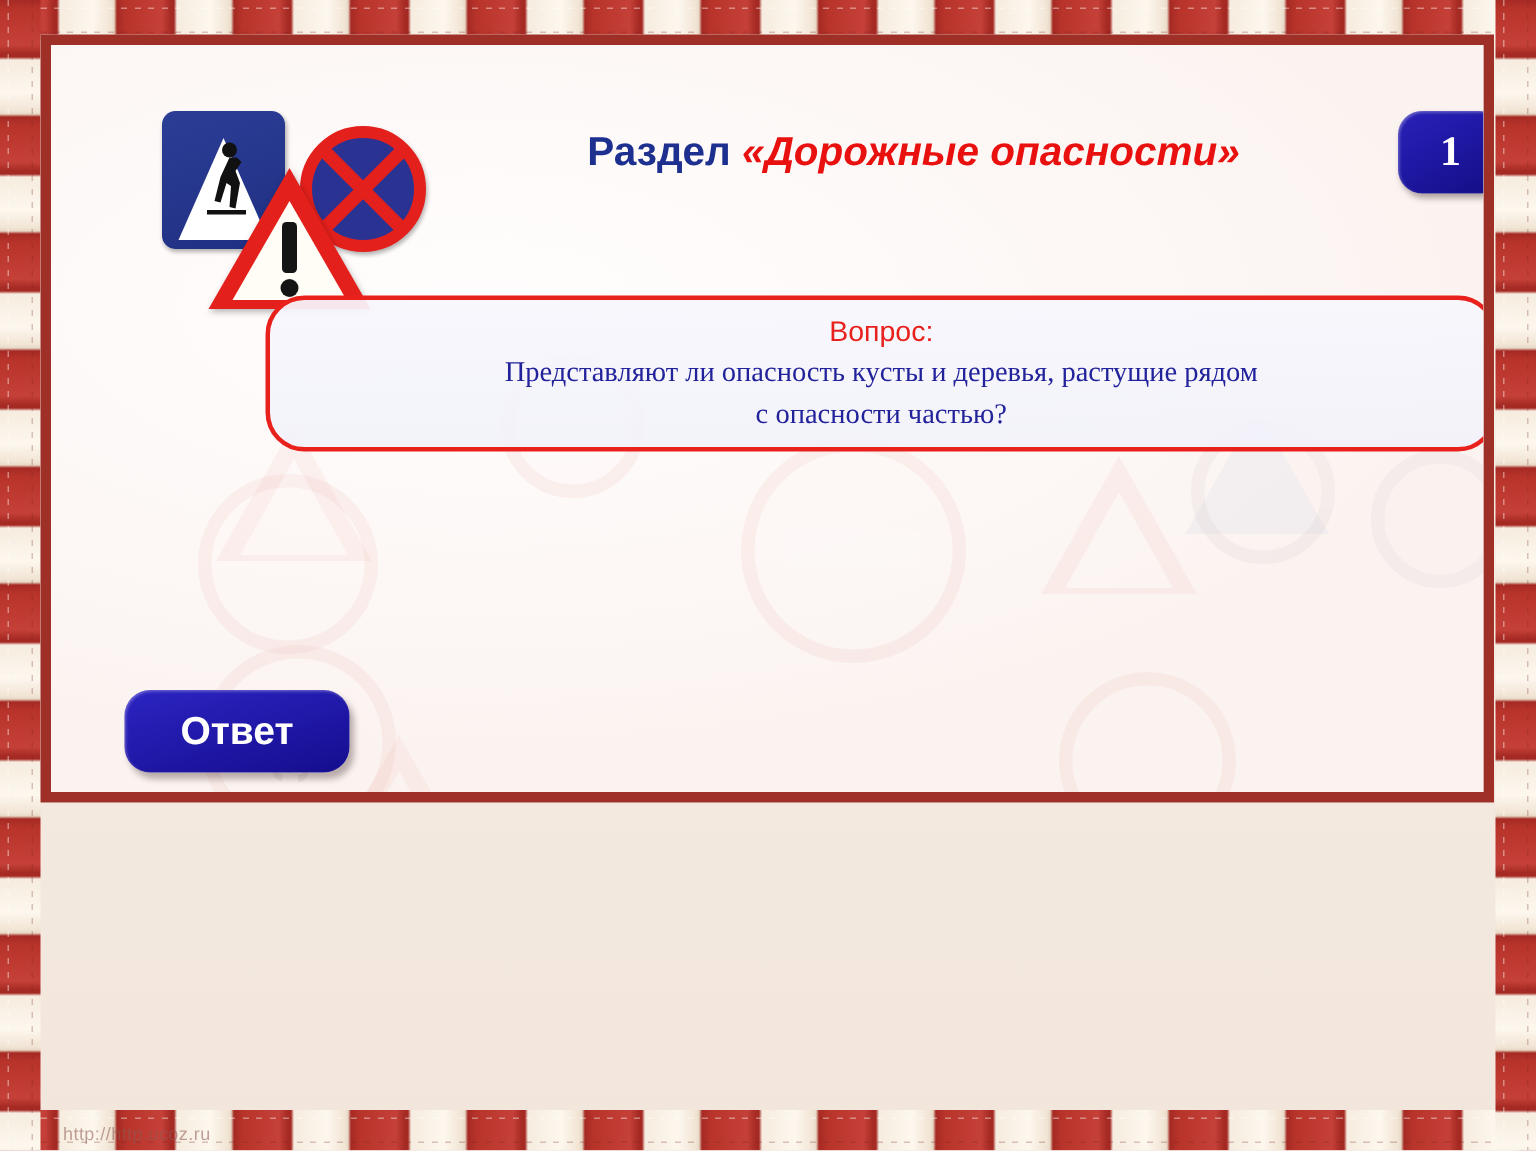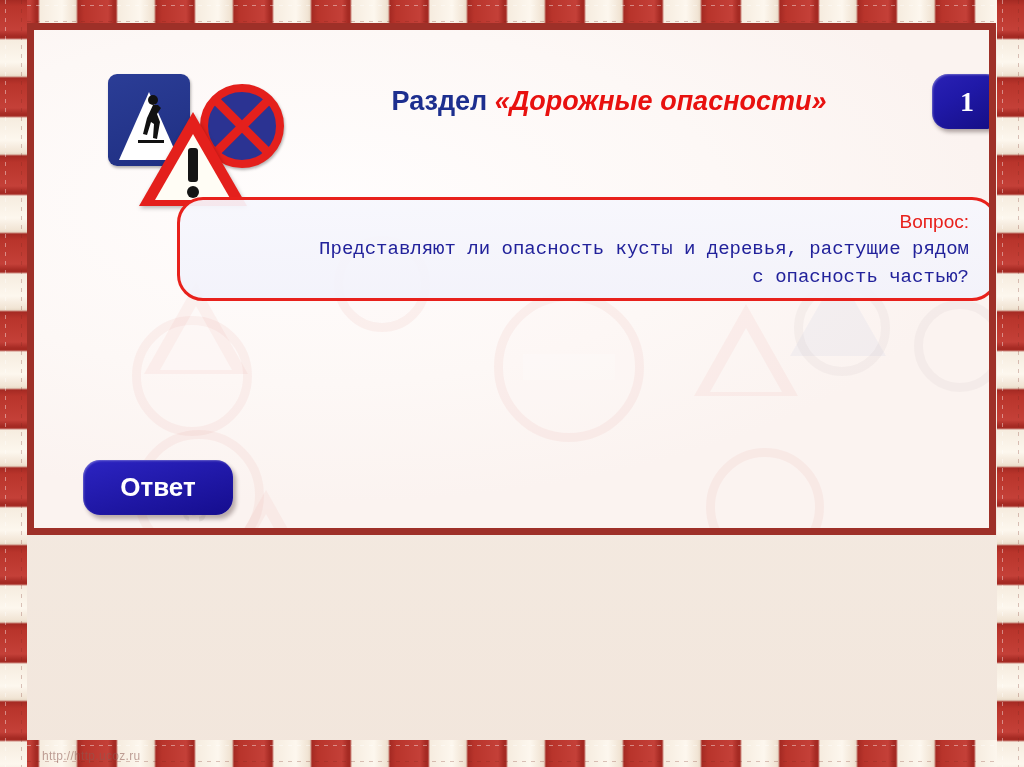--- a/index.html
+++ b/index.html
@@ -213,29 +213,29 @@
 
   
   #question-box {
     position:absolute; left:143px; top:167px;
     width:821px; height:104px;
     border:3px solid #e8211c;
     border-radius:26px;
     background: linear-gradient(180deg, rgba(247,247,253,.93) 0%, rgba(242,242,251,.90) 100%);
     z-index:8;
     padding:9px 26px 0 26px;
-    text-align:right;
+    text-align:center;
   }
   #q-label {
     color:#e8211c; font-size:19px; line-height:26px;
     font-family:"Liberation Sans", sans-serif;
   }
   .q-line {
     color:#22229b; font-size:19px; line-height:28px;
-    font-family:Liberation Mono, monospace;
+    font-family:Liberation Serif, serif;
   }
 
   
   .btn-blue {
     position:absolute;
     border-radius:14px;
     background: linear-gradient(165deg,#2c24c2 0%, #241cb0 35%, #150d8e 100%);
     box-shadow: 3px 4px 4px rgba(50,25,25,.33),
                 inset 1px 1px 2px rgba(255,255,255,.30);
     display:flex; align-items:center; justify-content:center;
@@ -330,21 +330,21 @@
         </div>
       </div>
 
       <div id="badge">
         <span>1</span>
       </div>
 
       <div id="question-box">
         <div id="q-label">Вопрос:</div>
         <div class="q-line">Представляют ли опасность кусты и деревья, растущие рядом</div>
-        <div class="q-line">с опасность частью?</div>
+        <div class="q-line">с опасности частью?</div>
       </div>
 
       <div class="btn-blue" id="btn-back">
         <span>Назад</span>
       </div>
       <div class="btn-blue" id="btn-answer">
         <span>Ответ</span>
       </div>
 
       <div id="mascot">

